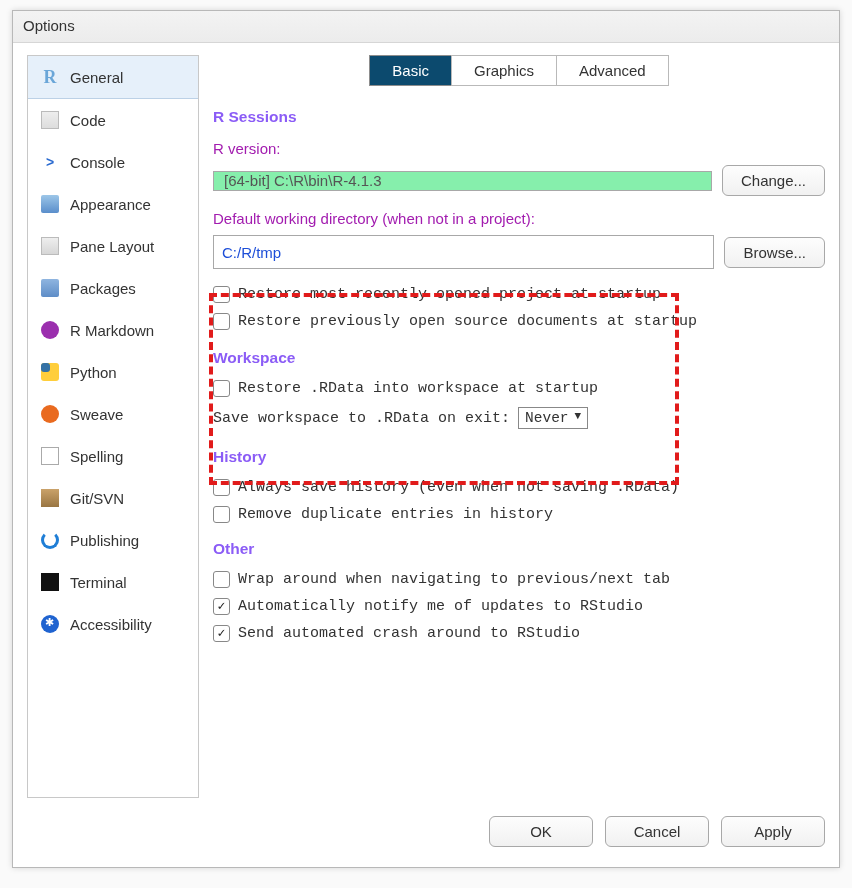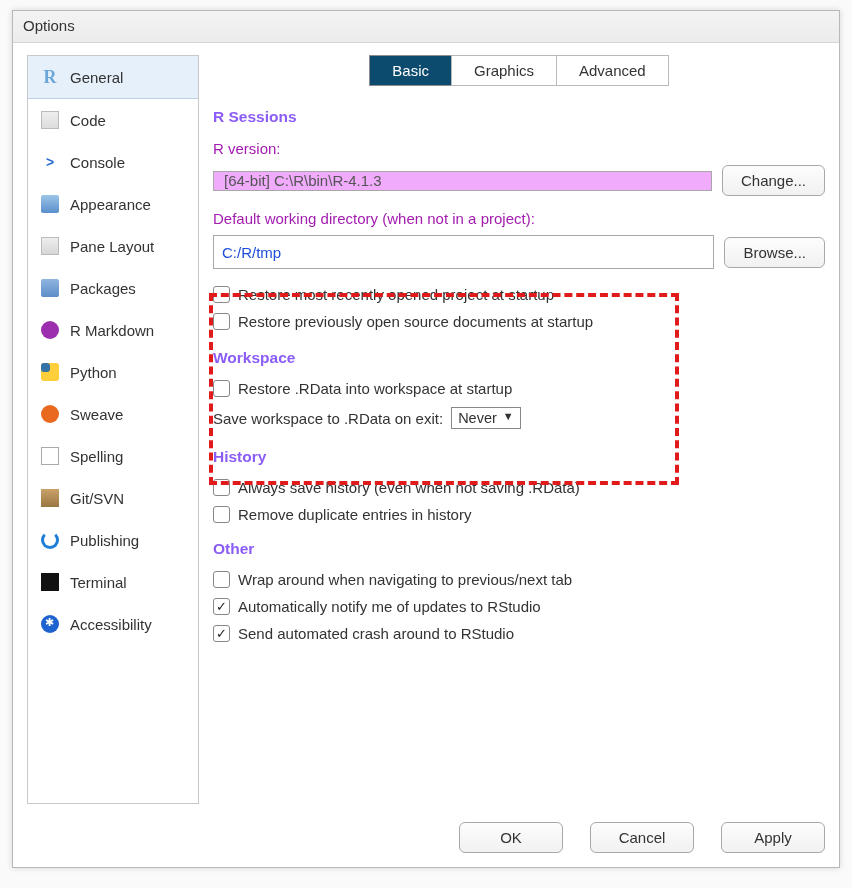--- a/index.html
+++ b/index.html
@@ -70,21 +70,21 @@
   .tab.active {
     background:#0c4a6e; color:#fff; border-color:#8d8d8d;
   }
   .section-title {
     font-weight:600; font-size:15.5px; color:#8b5cf6; margin:8px 0 8px;
   }
   .lbl { font-size:15px; color:#a21caf; margin:6px 0 4px; }
   .row { display:flex; align-items:center; gap:10px; margin:4px 0; }
   .rofield {
     border:1px solid #a8a8a8;
-    background:#f0abfc;
+    background:#86efac;
     color:#555;
     padding:6px 10px;
     font-size:15px;
     flex:1;
     height:20px;
     display:flex; align-items:center;
   }
   .inputfield {
     border:1px solid #a8a8a8;
     background:#fff;
@@ -103,42 +103,43 @@
     font-size:15px;
     cursor:pointer;
     min-width:100px;
     text-align:center;
   }
   .check-row {
     display:flex; align-items:center; gap:8px;
     margin:5px 0;
     font-size:15px;
     color:#333;
+    font-family:Liberation Mono, monospace;
   }
   .cbox {
     width:17px; height:17px; border:1px solid #888; border-radius:3px;
     background:#fff; display:flex; align-items:center; justify-content:center;
     flex:none;
   }
   .cbox.checked::after {
     content:"✓"; font-size:13px; color:#222; line-height:1;
   }
   .sel {
     border:1px solid #888; padding:2px 6px; font-size:14.5px;
     display:inline-flex; gap:6px; background:#fff;
   }
   .sel .caret { font-size:11px; }
   .highlight-box {
     position:absolute;
     border:4px dashed #e11b1b;
     pointer-events:none;
   }
   .footer {
-    display:flex; justify-content:flex-end; gap:27px;
-    padding:10px 14px 14px;
+    display:flex; justify-content:flex-end; gap:12px;
+    padding:10px 14px 20px;
   }
   .footer .btn { min-width:104px; }
   
   .ic { width:18px; height:18px; display:inline-block; }
   .ic-r { color:#6aa6d8; font-weight:bold; font-size:18px; font-family:Georgia,serif; }
   .ic-code { background:linear-gradient(#eee,#ddd); border:1px solid #bbb; }
   .ic-console { color:#2a6ad0; font-weight:bold; }
   .ic-appearance { background:linear-gradient(#9cc6e8,#5a8ecb); border-radius:2px; }
   .ic-pane { background:linear-gradient(#eee,#d6d6d6); border:1px solid #bbb; }
   .ic-packages { background:linear-gradient(#8fb5e0,#5e8dc7); border-radius:2px; }

